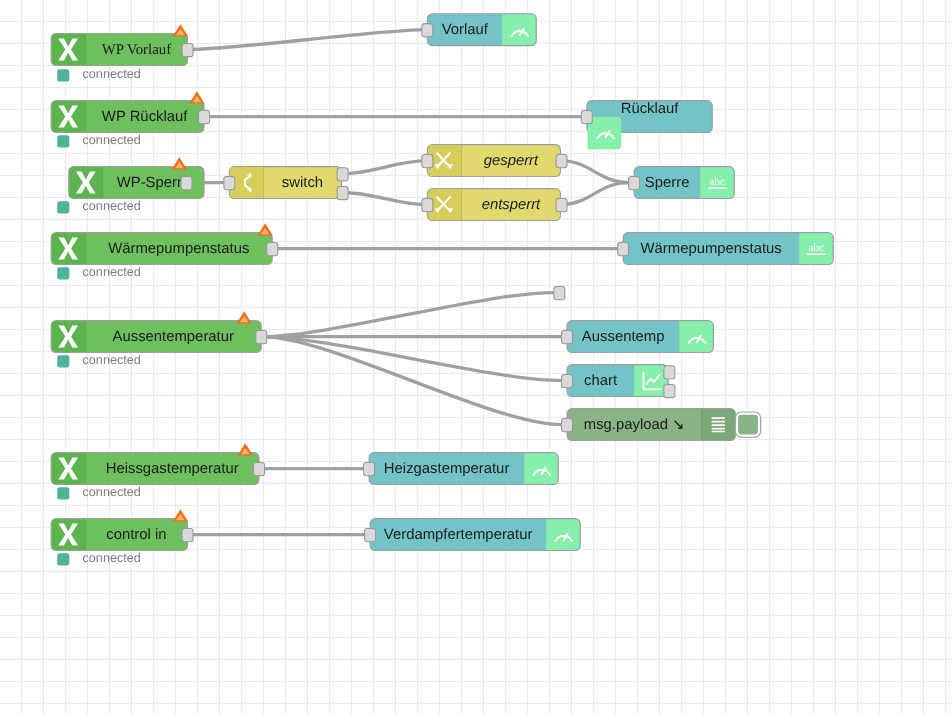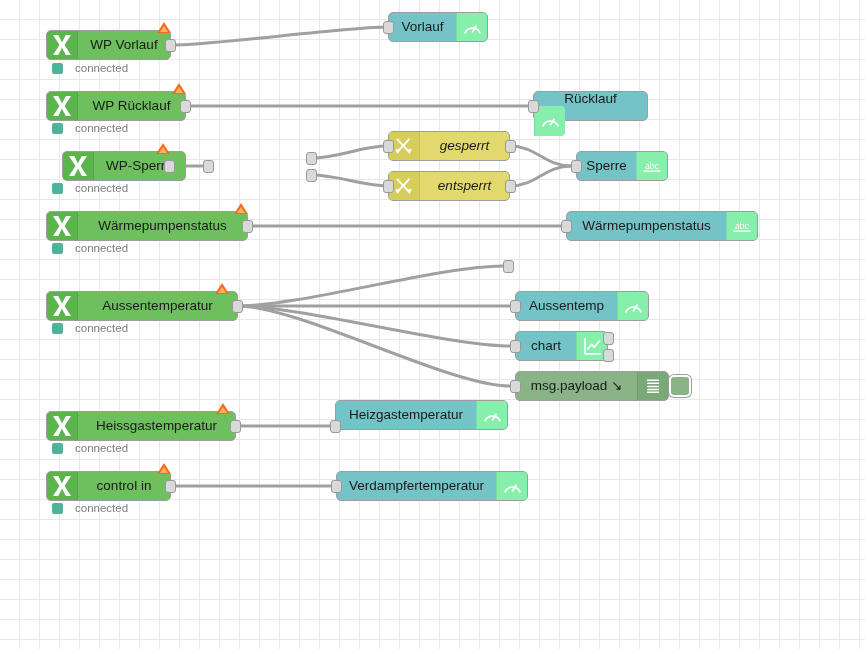--- a/index.html
+++ b/index.html
@@ -173,21 +173,21 @@
       <path d="M238,306 C300,306 448,306 510,306"></path>
       <path d="M238,306 C300,306 448,346 510,346"></path>
       <path d="M238,306 C300,306 448,386 510,386"></path>
 
       <path d="M236,426 C268,426 298,426 330,426"></path>
 
       <path d="M171,486 C230,486 272,486 331,486"></path>
     </g>
   </svg>
 
-  <div class="node n-green" style="left:46px; top:30px; width:125px;">
+  <div class="node n-green" style="left:46px; top:30px; width:125px;font-family:Liberation Serif, serif;">
     <span class="iconbox left">
       <svg class="ic" width="20" height="22" viewBox="0 0 20 22" aria-hidden="true">
         <path d="M1 1 L6.2 1 L10 8.2 L13.8 1 L19 1 L12.6 11 L19 21 L13.8 21 L10 13.8 L6.2 21 L1 21 L7.4 11 Z" fill="#ffffff"></path>
       </svg>
     </span>
     <span class="label">WP Vorlauf</span>
   </div>
   <div class="dirty" style="left:157px; top:22px;"></div>
   <div class="port" style="left:165px; top:39px;"></div>
   <div class="status" style="left:52px; top:62px;">
@@ -240,20 +240,32 @@
     </span>
     <span class="label">WP-Sperre</span>
   </div>
   <div class="dirty" style="left:156px; top:143px;"></div>
   <div class="port" style="left:164px; top:160px;"></div>
   <div class="status" style="left:52px; top:182px;">
     <span class="dot"></span>
     <span>connected</span>
   </div>
 
+  <div class="node n-yellow" style="left:208px; top:151px; width:103px;">
+    <span class="iconbox left">
+      <svg class="ic" width="20" height="20" viewBox="0 0 24 24" aria-hidden="true">
+        <g fill="none" stroke="#fff" stroke-width="2.2" stroke-linecap="round" stroke-linejoin="round">
+          <path d="M17 4 L10.5 9 L10.5 15 L17 20"></path>
+        </g>
+        <path d="M17 1.5 L17 7 L12.5 4.2 Z" fill="#fff"></path>
+        <path d="M17 22.5 L17 17 L12.5 19.8 Z" fill="#fff"></path>
+      </svg>
+    </span>
+    <span class="label">switch</span>
+  </div>
   <div class="port" style="left:203px; top:160px;"></div>
   <div class="port" style="left:306px; top:152px;"></div>
   <div class="port" style="left:306px; top:169px;"></div>
 
   <div class="node n-yellow italic" style="left:388px; top:131px; width:122px;">
     <span class="iconbox left">
       <svg class="ic" width="20" height="20" viewBox="0 0 24 24" aria-hidden="true">
         <g fill="none" stroke="#fff" stroke-width="2.2" stroke-linecap="round">
           <path d="M4 4 L18 19"></path>
           <path d="M18 4 L4 19"></path>
@@ -388,21 +400,21 @@
     </span>
     <span class="label">Heissgastemperatur</span>
   </div>
   <div class="dirty" style="left:216px; top:403px;"></div>
   <div class="port" style="left:230px; top:420px;"></div>
   <div class="status" style="left:52px; top:442px;">
     <span class="dot"></span>
     <span>connected</span>
   </div>
 
-  <div class="node n-teal" style="left:335px; top:400px; width:173px;">
+  <div class="node n-teal" style="left:335px; top:411px; width:173px;">
     <span class="label">Heizgastemperatur</span>
     <span class="iconbox right">
       <svg class="ic" width="21" height="21" viewBox="0 0 24 24" aria-hidden="true">
         <path d="M3.5 18 A9.5 9.5 0 0 1 20.5 18" fill="none" stroke="#fff" stroke-width="2" stroke-linecap="round"></path>
         <path d="M12 17 L16 10.5" stroke="#fff" stroke-width="2" stroke-linecap="round"></path>
       </svg>
     </span>
   </div>
   <div class="port" style="left:330px; top:420px;"></div>
 

